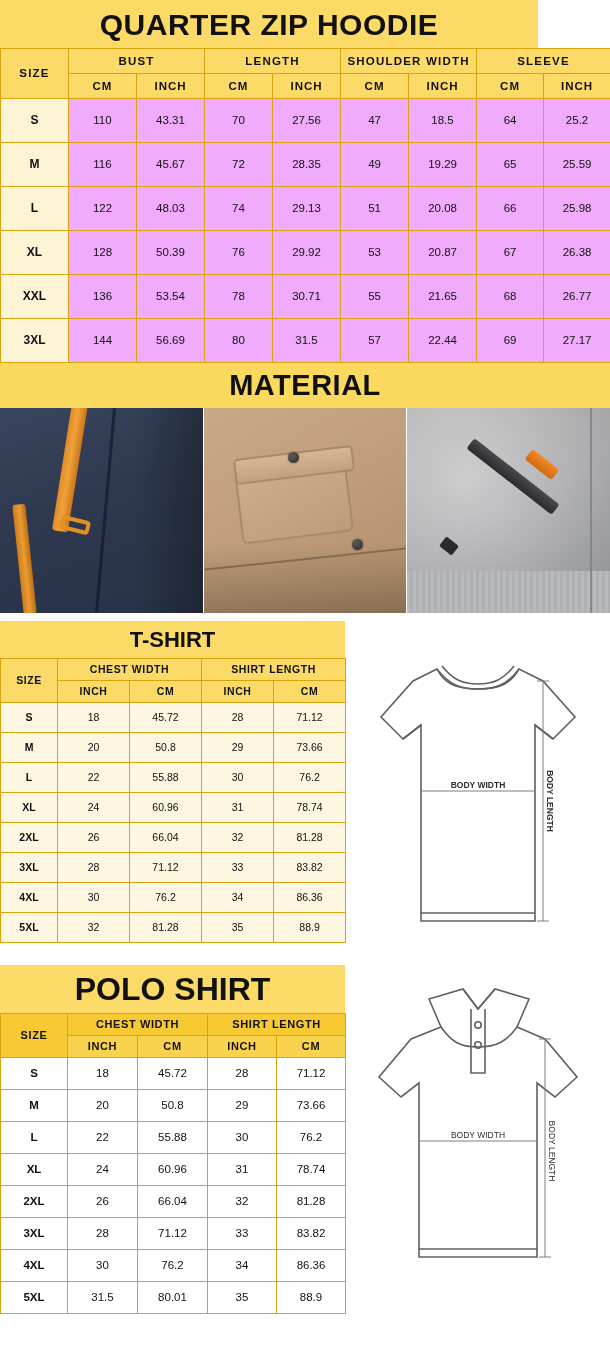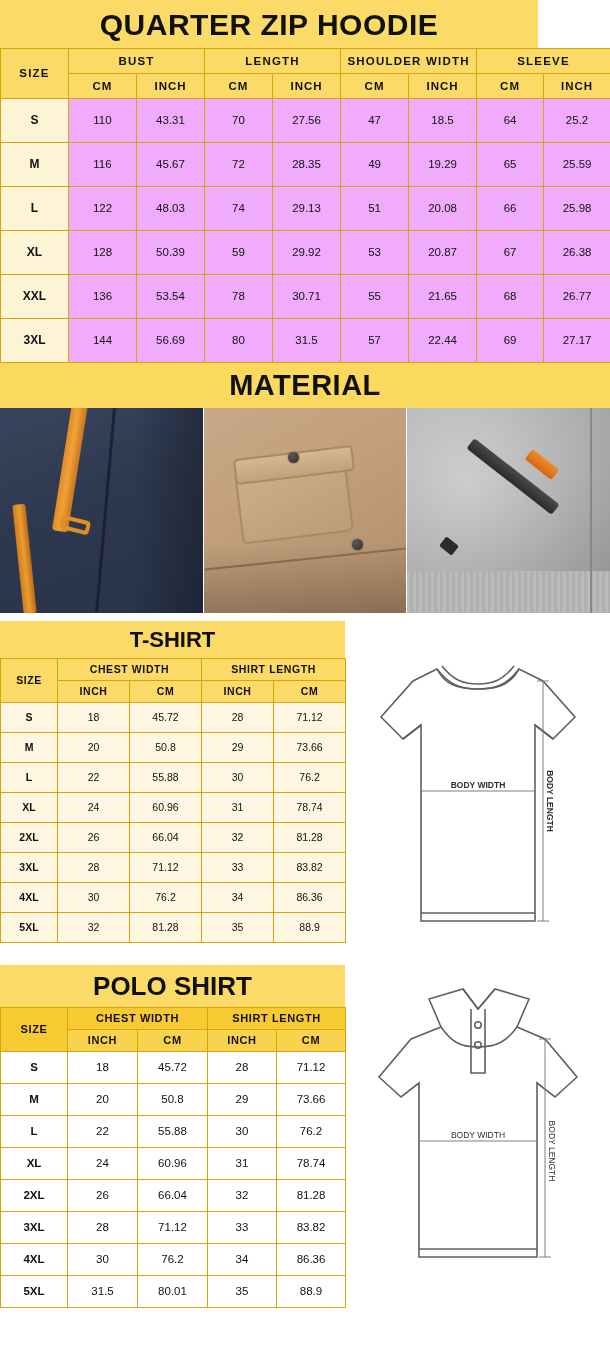--- a/index.html
+++ b/index.html
@@ -170,21 +170,21 @@
   .block .img-side { width: 265px; position: relative; }
 
   .sub-title {
     background: #fbda67;
     text-align: center;
     font-weight: bold;
     color: #111;
     padding: 6px 0 5px 0;
   }
   .tee-title { font-size: 22px; }
-  .polo-title { font-size: 26px; }
+  .polo-title { font-size: 32px; }
 
   .small-table td {
     border: 1px solid #caa43a;
     height: 22px;
   }
   .small-table .hdr { background: #fbda67; font-size: 10.5px; letter-spacing: .6px; }
   .small-table .unit { background: #fbda67; font-size: 10.5px; letter-spacing: .6px; }
   .small-table .sizecell { background: #fdf6e0; font-size: 10.5px; }
   .small-table .val { background: #fdf6e0; font-size: 10.5px; font-weight: normal; }
   .small-table tr.datarow td { height: 30px; }
@@ -270,21 +270,21 @@
           <td class="val">29.13</td>
           <td class="val">51</td>
           <td class="val">20.08</td>
           <td class="val">66</td>
           <td class="val">25.98</td>
         </tr>
         <tr class="datarow">
           <td class="sizecell">XL</td>
           <td class="val">128</td>
           <td class="val">50.39</td>
-          <td class="val">59</td>
+          <td class="val">76</td>
           <td class="val">29.92</td>
           <td class="val">53</td>
           <td class="val">20.87</td>
           <td class="val">67</td>
           <td class="val">26.38</td>
         </tr>
         <tr class="datarow">
           <td class="sizecell">XXL</td>
           <td class="val">136</td>
           <td class="val">53.54</td>

